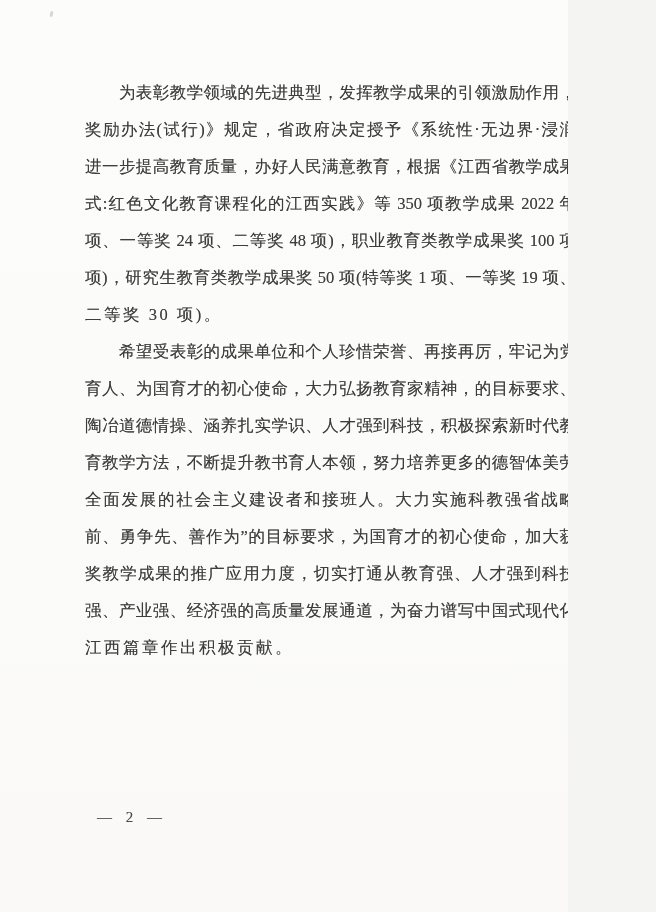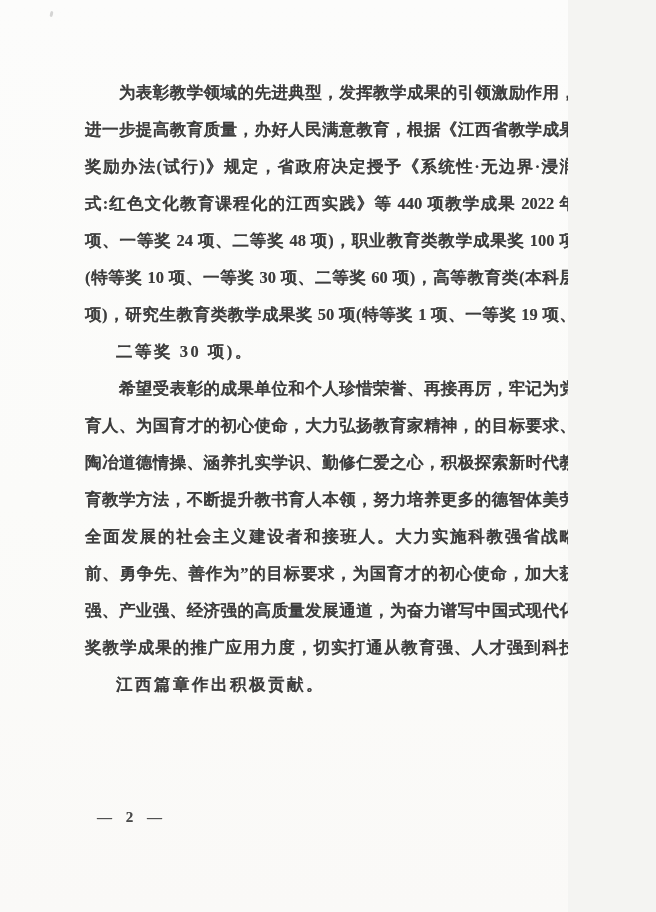--- a/index.html
+++ b/index.html
@@ -6,40 +6,38 @@
   body {
     width: 656px; height: 912px;
     background: #f4f4f2;
     font-family: "Liberation Serif", serif;
   }
   .page {
     position: relative;
     width: 568px; height: 912px;
     overflow: hidden;
     background: linear-gradient(180deg, #fcfcfb 0%, #fbfbf9 55%, #faf9f7 100%);
-    font-weight: bold;
   }
   .content {
     position: absolute;
     left: 85px; top: 74px;
     width: 491px;
   }
   .line {
     font-size: 16.5px;
     line-height: 37px;
     color: #3d3d3d;
     text-align: justify;
     text-align-last: justify;
     text-shadow: 0 0 0.5px rgba(61,61,61,0.55);
     white-space: normal;
   }
   .line.para-end {
     text-align-last: left;
     letter-spacing: 2.5px;
-    margin-left: 31px;
   }
   .page-number {
     position: absolute;
     left: 97px; top: 806px;
     font-size: 15px;
     line-height: 22px;
     color: #4a4a4a;
     letter-spacing: 5px;
     text-shadow: 0 0 0.5px rgba(74,74,74,0.5);
   }
@@ -54,32 +52,31 @@
   }
 </style>
 </head>
 <body>
 
 <div class="page">
   <div class="speck"></div>
 
   <div class="content">
     <div class="line">　　为表彰教学领域的先进典型，发挥教学成果的引领激励作用，</div>
+    <div class="line">奖励办法(试行)》规定，省政府决定授予《系统性·无边界·浸润</div>
     <div class="line">进一步提高教育质量，办好人民满意教育，根据《江西省教学成果</div>
-    <div class="line">奖励办法(试行)》规定，省政府决定授予《系统性·无边界·浸润</div>
-    <div class="line">式:红色文化教育课程化的江西实践》等 440 项教学成果 2022 年</div>
+    <div class="line">式:红色文化教育课程化的江西实践》等 350 项教学成果 2022 年</div>
     <div class="line">项、一等奖 24 项、二等奖 48 项)，职业教育类教学成果奖 100 项</div>
-    <div class="line">(特等奖 10 项、一等奖 30 项、二等奖 60 项)，高等教育类(本科层</div>
     <div class="line">项)，研究生教育类教学成果奖 50 项(特等奖 1 项、一等奖 19 项、</div>
     <div class="line para-end">二等奖 30 项)。</div>
     <div class="line">　　希望受表彰的成果单位和个人珍惜荣誉、再接再厉，牢记为党</div>
     <div class="line">育人、为国育才的初心使命，大力弘扬教育家精神，的目标要求、</div>
-    <div class="line">陶冶道德情操、涵养扎实学识、勤修仁爱之心，积极探索新时代教</div>
+    <div class="line">陶冶道德情操、涵养扎实学识、人才强到科技，积极探索新时代教</div>
     <div class="line">育教学方法，不断提升教书育人本领，努力培养更多的德智体美劳</div>
     <div class="line">全面发展的社会主义建设者和接班人。大力实施科教强省战略</div>
     <div class="line">前、勇争先、善作为”的目标要求，为国育才的初心使命，加大获</div>
+    <div class="line">奖教学成果的推广应用力度，切实打通从教育强、人才强到科技</div>
     <div class="line">强、产业强、经济强的高质量发展通道，为奋力谱写中国式现代化</div>
-    <div class="line">奖教学成果的推广应用力度，切实打通从教育强、人才强到科技</div>
     <div class="line para-end">江西篇章作出积极贡献。</div>
   </div>
 
   <div class="page-number">— 2 —</div>
 </div>
 
 </body></html>

